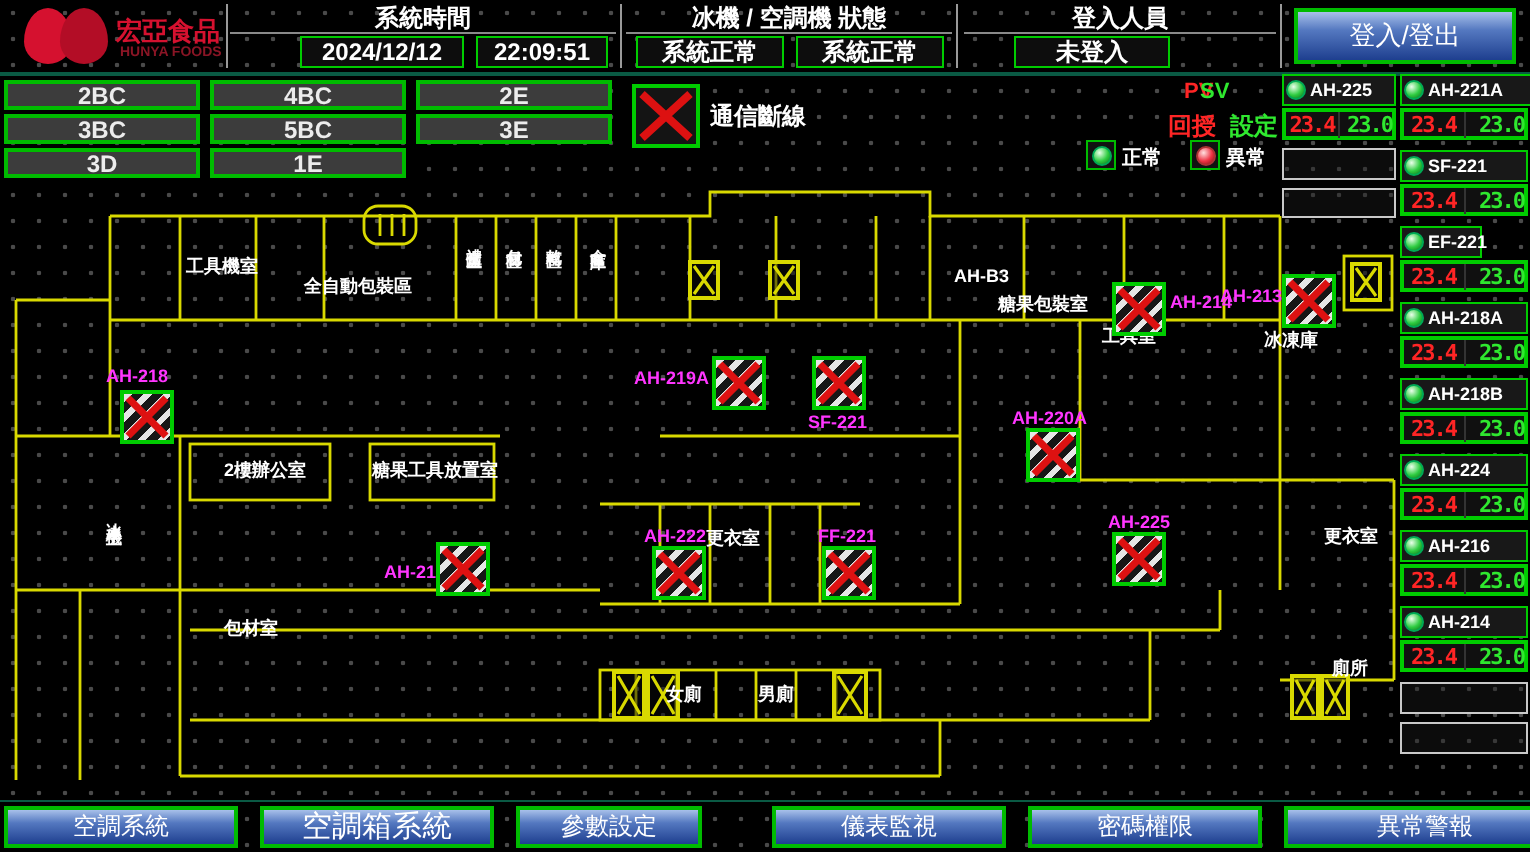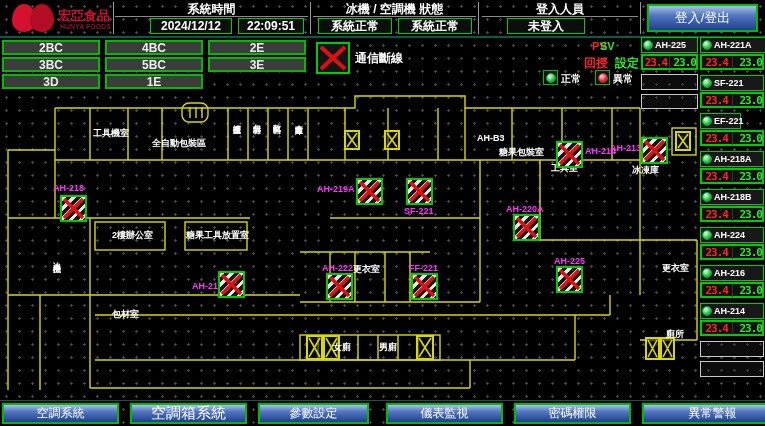--- a/index.html
+++ b/index.html
@@ -351,16 +351,16 @@
   <span class="pv">23.4</span>
     <span class="sv">23.0</span>
 </div>
 
 <div class="abs emptybox" style="left:700px;top:341px;width:64px;height:16px"></div>
 <div class="abs emptybox" style="left:700px;top:361px;width:64px;height:16px"></div>
 
 <div class="abs" style="left:0;top:400px;width:765px;height:1px;background:#0a5a44"></div>
 <div class="abs bluebtn" style="left:2px;top:403px;width:117px;height:21px;font-size:12px">空調系統</div>
 <div class="abs bluebtn" style="left:130px;top:403px;width:117px;height:21px;font-size:15px">空調箱系統</div>
-<div class="abs bluebtn" style="left:258px;top:403px;width:111px;height:21px;font-size:12px">參數設定</div>
+<div class="abs bluebtn" style="left:258px;top:403px;width:93px;height:21px;font-size:12px">參數設定</div>
 <div class="abs bluebtn" style="left:386px;top:403px;width:117px;height:21px;font-size:12px">儀表監視</div>
 <div class="abs bluebtn" style="left:514px;top:403px;width:117px;height:21px;font-size:12px">密碼權限</div>
 <div class="abs bluebtn" style="left:642px;top:403px;width:141px;height:21px;font-size:12px">異常警報</div>
 
 </body></html>

